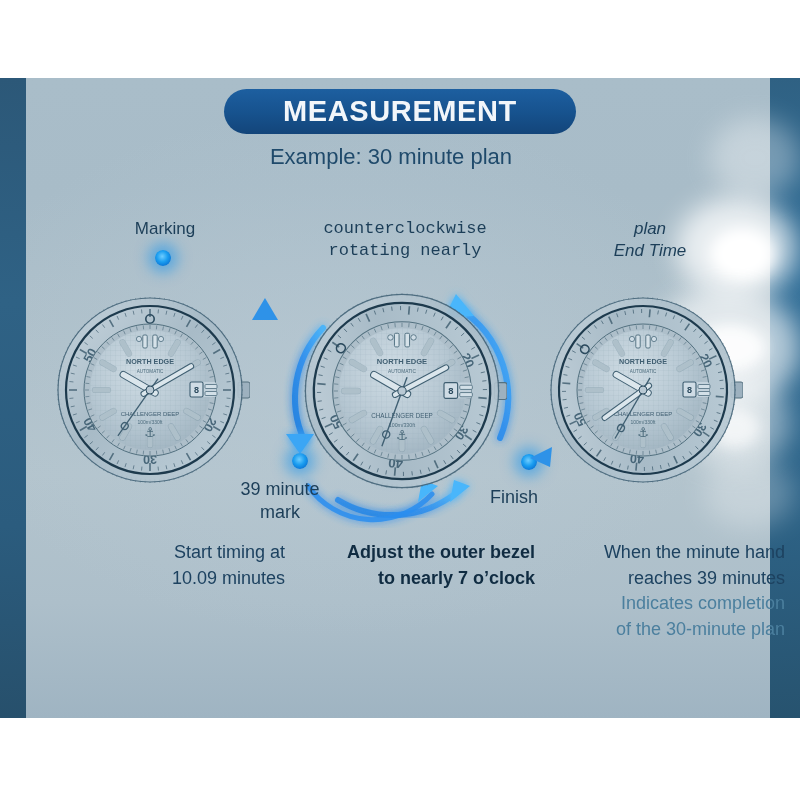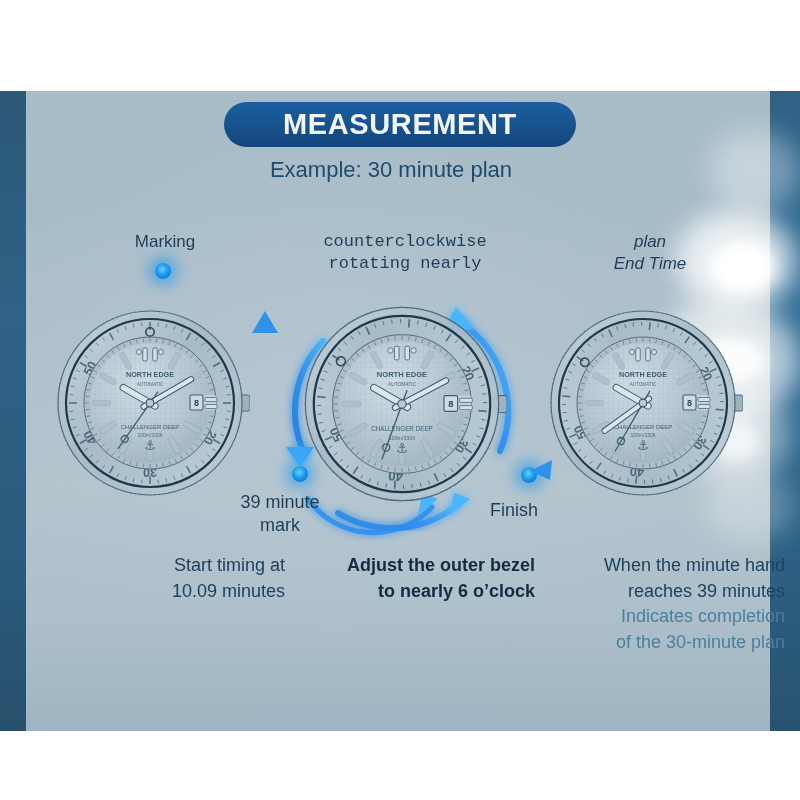--- a/index.html
+++ b/index.html
@@ -6,21 +6,20 @@
   body{width:800px;height:800px;overflow:hidden;
        font-family:"Liberation Sans","DejaVu Sans",sans-serif;}
 
   #stage{position:relative;width:800px;height:800px;background:#ffffff;}
 
   
   #poster{position:absolute;left:0;top:78px;width:800px;height:640px;overflow:hidden;
           background:
             radial-gradient(ellipse 560px 380px at 42% 46%, rgba(186,203,214,.55) 0%, rgba(170,190,203,0) 70%),
             linear-gradient(180deg,#a9bdc9 0%,#a8bcc8 18%,#aec0ca 42%,#b3c4cd 62%,#adbfca 82%,#9fb4c2 100%);
-          margin-top: 13px;
   }
   
   .edge{position:absolute;top:0;height:100%;}
   #edge-left{left:0;width:26px;
     background:linear-gradient(180deg,#2c5878 0%,#2f6285 35%,#2b5c7e 70%,#27506c 100%);}
   #edge-right{right:0;width:30px;
     background:linear-gradient(180deg,#2f6183 0%,#34719a 30%,#2e6488 65%,#27536f 100%);}
   
   #band-bottom{position:absolute;left:0;bottom:0;width:100%;height:32px;
     background:linear-gradient(180deg,#2f6d93 0%,#2b6established 0%,#2a5f83 60%,#265672 100%);}
@@ -1118,21 +1117,21 @@
     <div class="midlabel" id="lbl-finish">
       <span>Finish</span>
     </div>
 
     <div class="caption" id="cap1">
       <span class="capline">Start timing at</span>
       <span class="capline">10.09 minutes</span>
     </div>
     <div class="caption" id="cap2">
       <span class="capline">Adjust the outer bezel</span>
-      <span class="capline">to nearly 6 o’clock</span>
+      <span class="capline">to nearly 7 o’clock</span>
     </div>
     <div class="caption" id="cap3">
       <span class="capline">When the minute hand</span>
       <span class="capline">reaches 39 minutes</span>
       <span class="capline cap-light">Indicates completion</span>
       <span class="capline cap-light">of the 30-minute plan</span>
     </div>
 
   </div>
 </div>

